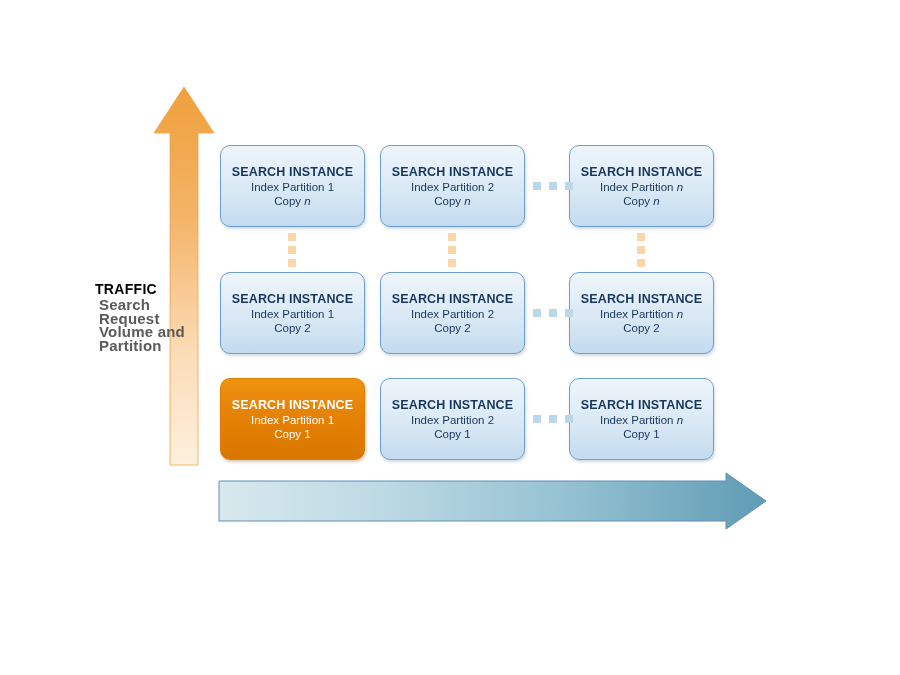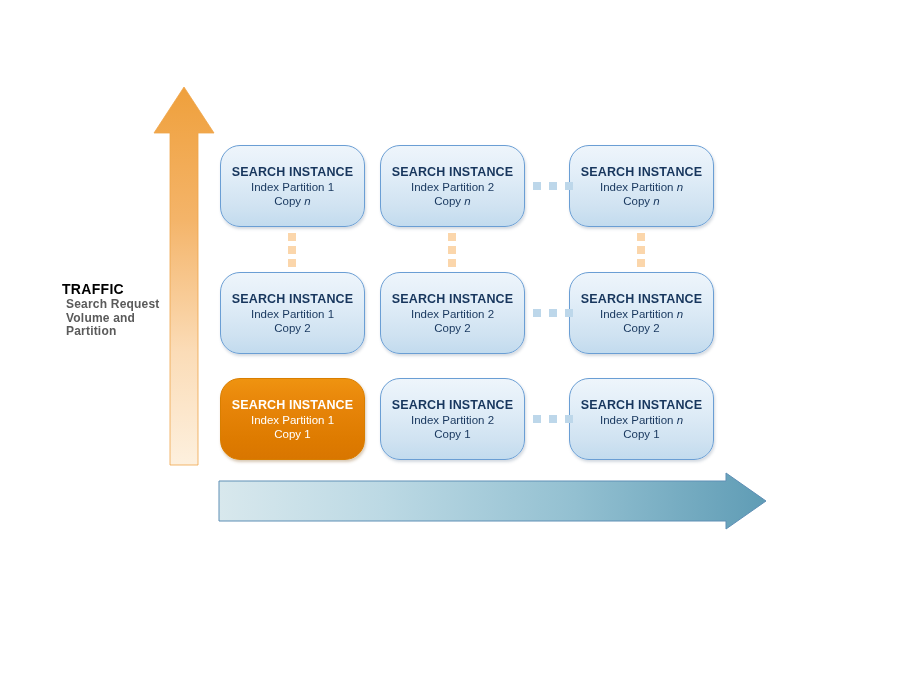--- a/index.html
+++ b/index.html
@@ -35,30 +35,31 @@
     left: 218px;
     top: 472px;
     width: 550px;
     height: 58px;
   }
   .h-arrow svg { display: block; width: 550px; height: 58px; }
 
   
   .axis-label {
     position: absolute;
+    margin-left: 33px;
   }
   .axis-title {
     font-size: 14px;
     font-weight: bold;
     color: #000000;
     letter-spacing: 0.3px;
     line-height: 17px;
   }
   .axis-sub {
-    font-size: 12px;
+    font-size: 15px;
     font-weight: bold;
     color: #5a5a5a;
     line-height: 13.5px;
     letter-spacing: 0.2px;
   }
   #traffic-label {
     left: 62px;
     top: 281px;
     width: 118px;
     text-align: left;
@@ -70,21 +71,21 @@
     width: 300px;
     text-align: left;
   }
   #data-label .axis-sub { padding-left: 5px; }
 
   
   .node {
     position: absolute;
     width: 145px;
     height: 82px;
-    border-radius: 20px;
+    border-radius: 10px;
     box-sizing: border-box;
     border: 1px solid #6a9ed4;
     background: linear-gradient(180deg, #eef5fb 0%, #e2eef8 34%, #cfe2f1 78%, #c2dbee 100%);
     box-shadow: 1px 2px 3px rgba(120,140,160,0.33);
     display: flex;
     flex-direction: column;
     align-items: center;
     justify-content: center;
     text-align: center;
     color: #17365d;

